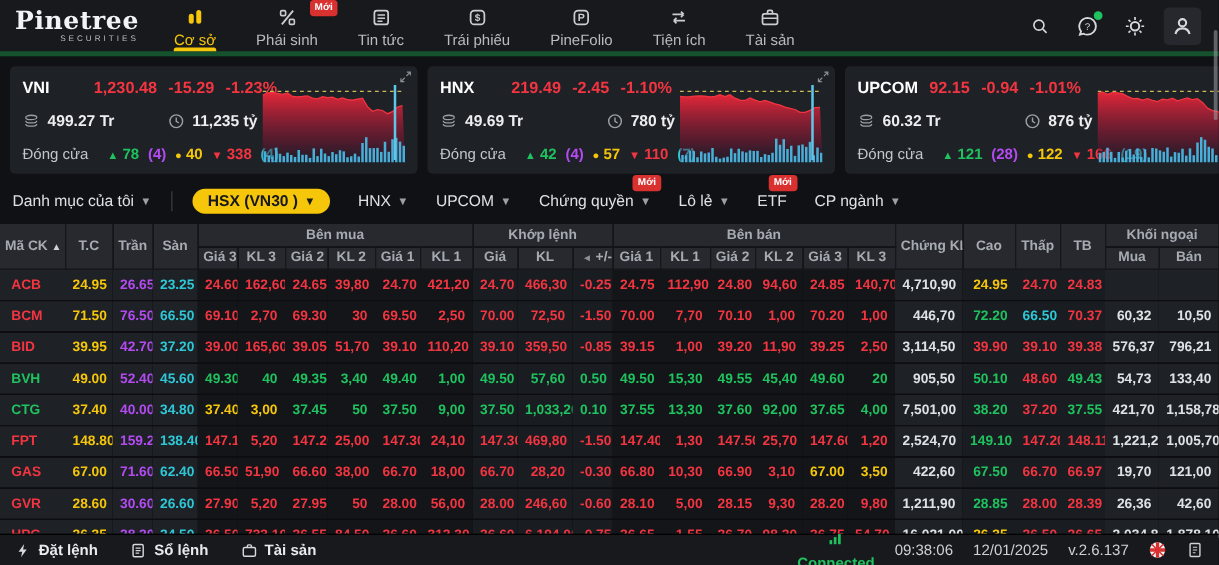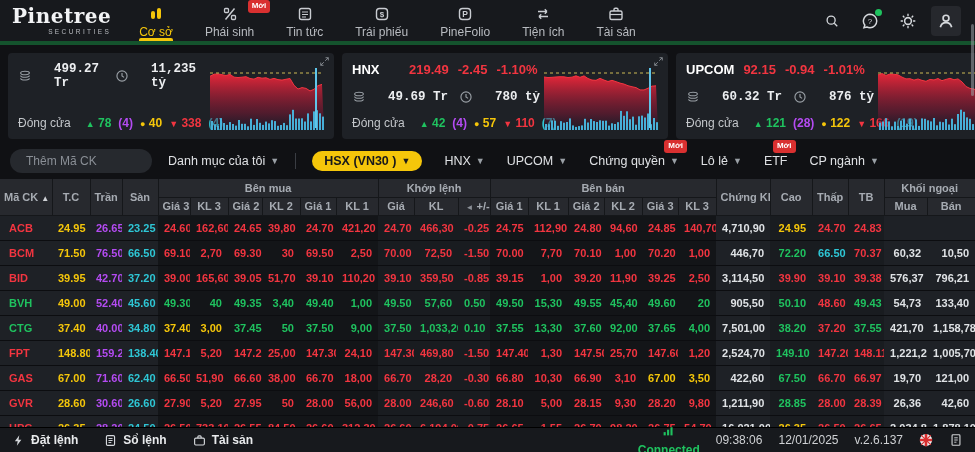--- a/index.html
+++ b/index.html
@@ -25,21 +25,21 @@
   .hicon .dot { position:absolute; width:7px; height:7px; border-radius:50%; background:#1fc25f; top:3px; right:3px; }
 
   
   .cards { display:flex; gap:8px; padding:8px; }
   .card { flex:1; background:#1e2126; border-radius:4px; height:86px; display:flex; position:relative; padding:9px 10px; }
   .card-info { width:192px; display:flex; flex-direction:column; justify-content:space-between; }
   .idx-line1 { display:flex; gap:9px; align-items:baseline; }
   .idx-name { font-size:13px; font-weight:700; color:#fff; min-width:48px; }
   .idx-red { color:#f23540; font-weight:700; font-size:13px; }
   .idx-line2 { display:flex; align-items:center; gap:6px; font-size:12.5px; font-weight:700; color:#eceef0; }
-  .idx-line2 .half { display:flex; align-items:center; gap:22px;font-family:Liberation Mono, monospace; }
+  .idx-line2 .half { display:flex; align-items:center; gap:6px; }
   .idx-line2 .half.right { margin-left:auto; padding-right:4px; }
   .idx-line2 .sicon { color:#9aa0a6; display:flex; }
   .idx-line3 { font-size:12px; display:flex; gap:7px; align-items:flex-end; white-space:nowrap; }
   .close-label { color:#c3c6ca; margin-right:8px; }
   .tri { font-size:9px; }
   .cnt-up { color:#1fc25f; font-weight:700; } .cnt-ceil { color:#b44bf2; font-weight:700; }
   .cnt-ref { color:#f5c60a; font-weight:700; } .cnt-down { color:#f23540; font-weight:700; }
   .cnt-floor { color:#2ec7d6; font-weight:700; }
   .card-chart { margin-left:auto; width:114px; height:68px; align-self:center; }
   .expand-btn { position:absolute; top:3px; right:4px; color:#8b9097; cursor:pointer; display:flex; }
@@ -182,20 +182,26 @@
           <circle cx="8" cy="5.5" r="2.6" stroke="currentColor" stroke-width="1.5"></circle>
           <path d="M3 13.5c.6-2.6 2.6-4 5-4s4.4 1.4 5 4" stroke="currentColor" stroke-width="1.5"></path>
         </svg>
       </div>
     </div>
 </header>
 
 <section class="cards" id="index-cards">
     <div class="card">
     <div class="card-info">
+      <div class="idx-line1">
+        <span class="idx-name">VNI</span>
+        <span class="idx-red">1,230.48</span>
+        <span class="idx-red">-15.29</span>
+        <span class="idx-red">-1.23%</span>
+      </div>
       <div class="idx-line2">
         <span class="half">
             <span class="sicon">
               <svg width="14" height="14" viewBox="0 0 16 16" fill="none">
                 <ellipse cx="8" cy="4.5" rx="5" ry="2" stroke="currentColor" stroke-width="1.2"></ellipse>
                 <path d="M3 7.5c0 1.1 2.2 2 5 2s5-.9 5-2" stroke="currentColor" stroke-width="1.2"></path>
                 <path d="M3 10.5c0 1.1 2.2 2 5 2s5-.9 5-2" stroke="currentColor" stroke-width="1.2"></path>
               </svg>
             </span>
             <span>499.27 Tr</span>
@@ -457,24 +463,20 @@
           <rect x="106" y="57.0" width="2" height="11.0" fill="#49b7e0" opacity="0.95"></rect>
           <rect x="109" y="47.2" width="2" height="20.8" fill="#49b7e0" opacity="0.95"></rect>
           <rect x="112" y="53.2" width="2" height="14.8" fill="#49b7e0" opacity="0.95"></rect>
     <line x1="0" y1="11" x2="114" y2="11" stroke="#cdbb55" stroke-width="1" stroke-dasharray="3 3"></line>
     <rect x="105" y="6" width="2" height="60" fill="#5fc6ea"></rect>
   </svg></div>
     </div>
   </section>
 
 <div class="filterbar">
-  <div class="searchbox">
-    <span class="sicon"></span>
-    <input placeholder="Thêm Mã CK" style="">
-  </div>
   <div class="mylist">
     <span>Danh mục của tôi</span>
     <span class="caret">▼</span>
   </div>
   <div class="vdiv"></div>
   <div class="tabs" id="market-tabs">
       <div class="tab active">
         <span>HSX (VN30 )</span>
         <span class="caret">▼</span>
       </div>

